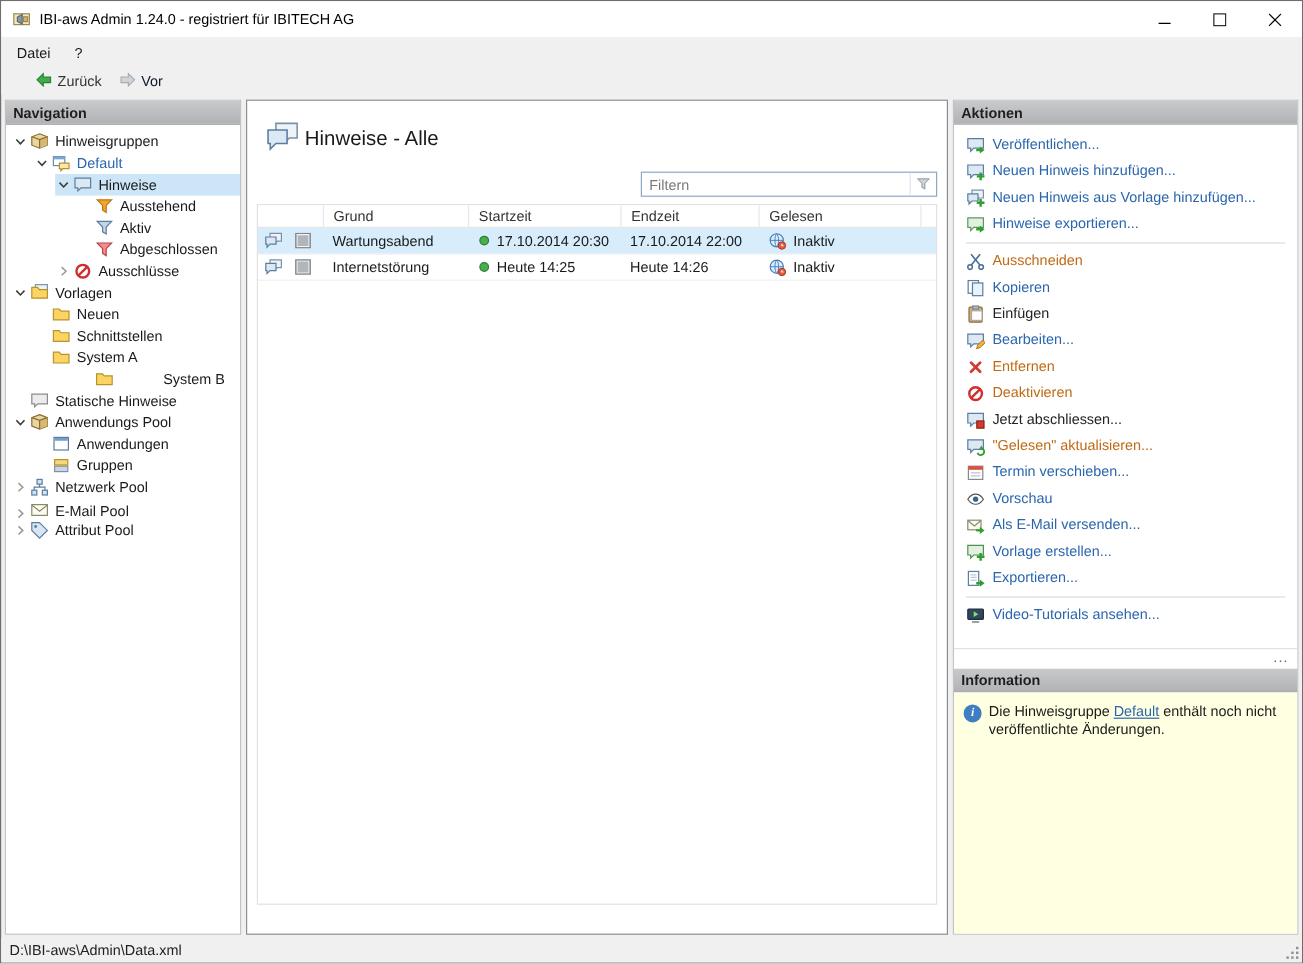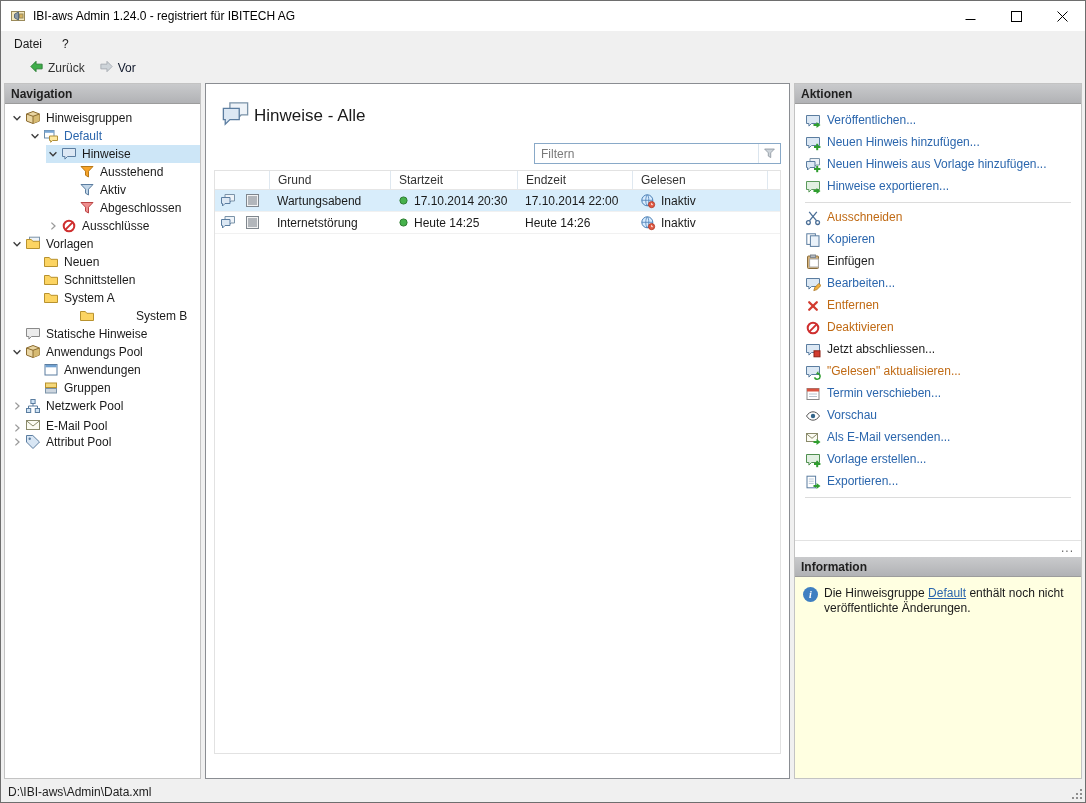--- a/index.html
+++ b/index.html
@@ -631,20 +631,30 @@
                   <line x1="3.8" y1="5" x2="8.8" y2="5"></line>
                   <line x1="3.8" y1="7.2" x2="8.8" y2="7.2"></line>
                   <line x1="3.8" y1="9.4" x2="8.8" y2="9.4"></line>
                 </g>
                 <path d="M8.5 11h3V9l4 3-4 3v-2h-3z" fill="#2f9e2f"></path>
               </svg>
             </span>
             <span class="action-label">Exportieren...</span>
           </div>
           <div class="action-divider"></div>
+          <div class="action-item blue">
+            <span class="action-icon">
+              <svg width="16" height="16" viewBox="0 0 16 16">
+                <rect x="1.5" y="2.5" width="13" height="8.6" rx="0.8" fill="#33465a" stroke="#1f2c3a"></rect>
+                <path d="M6.4 4.4l3.9 2.4-3.9 2.4z" fill="#7ce07c"></path>
+                <line x1="5" y1="13.3" x2="11" y2="13.3" stroke="#9aa0a6" stroke-width="1.6"></line>
+              </svg>
+            </span>
+            <span class="action-label">Video-Tutorials ansehen...</span>
+          </div>
           <div class="actions-more">...</div>
       </div>
       <div class="panel-header">Information</div>
       <div class="info-body">
         <span class="info-icon"></span>
         <span class="info-text"><span>Die Hinweisgruppe </span><a class="info-link">Default</a><span> enthält noch nicht veröffentlichte Änderungen.</span></span>
       </div>
     </div>
 
   </div>

